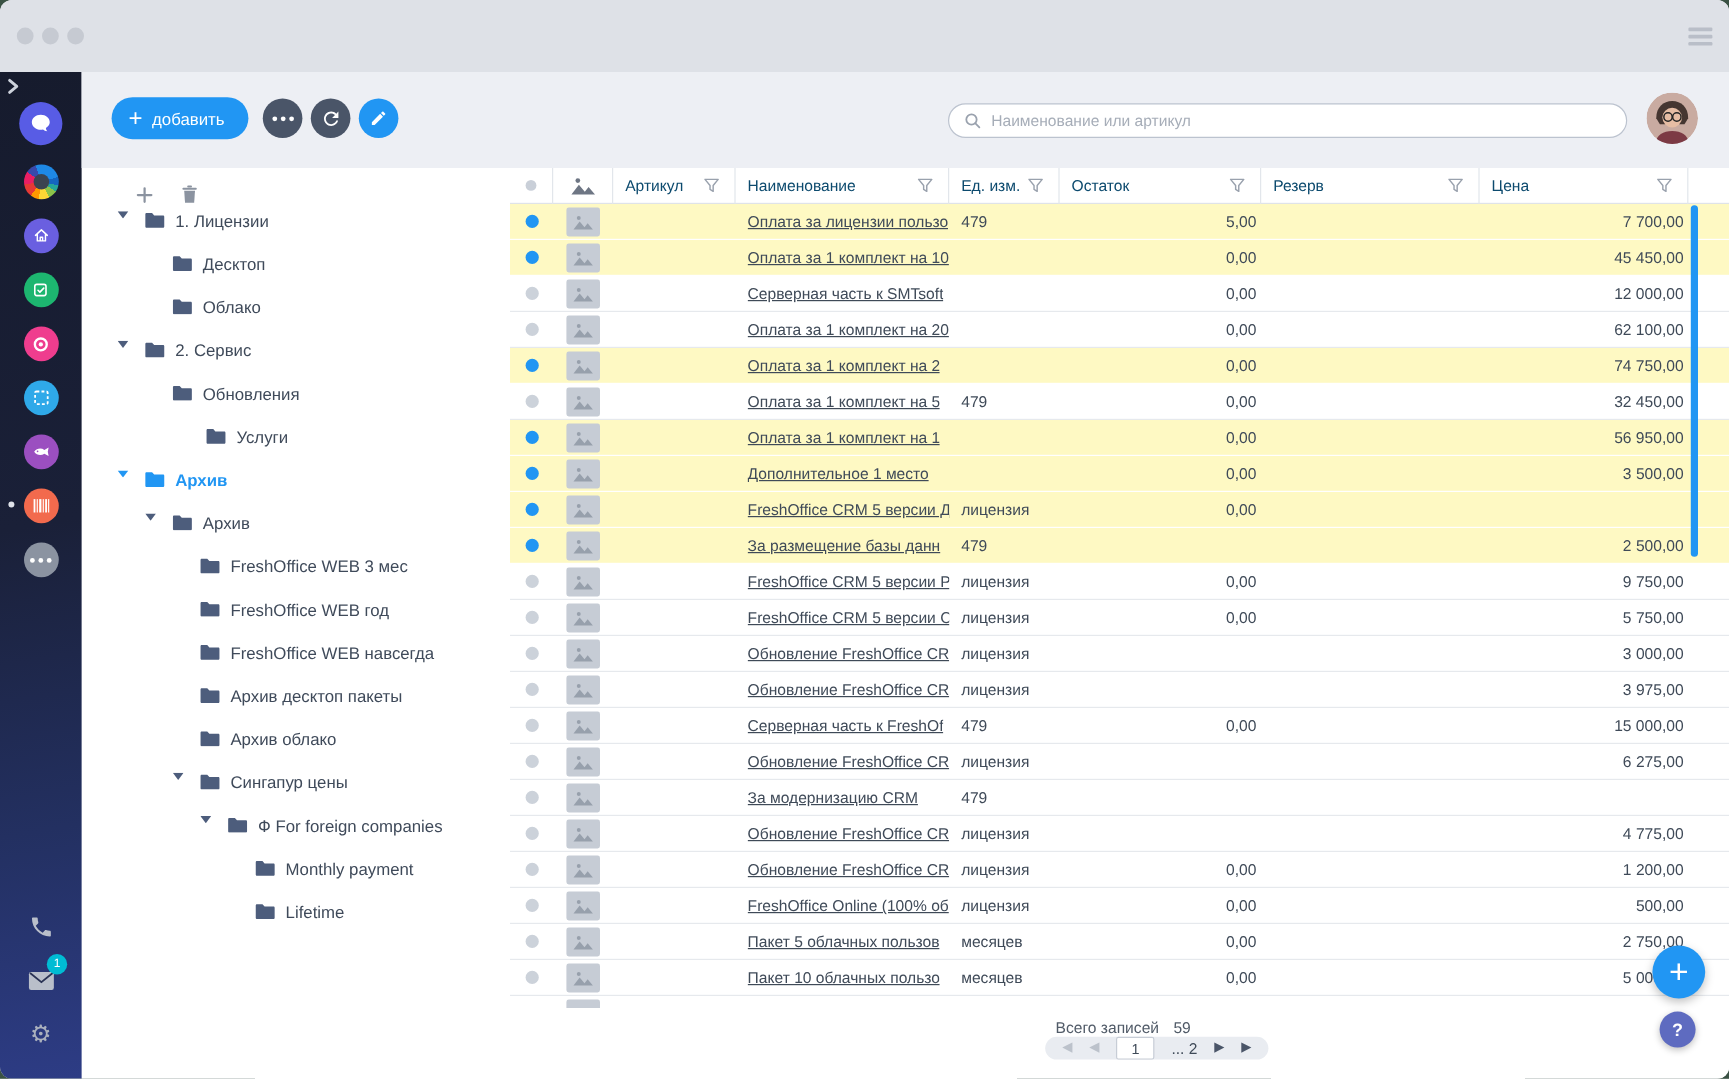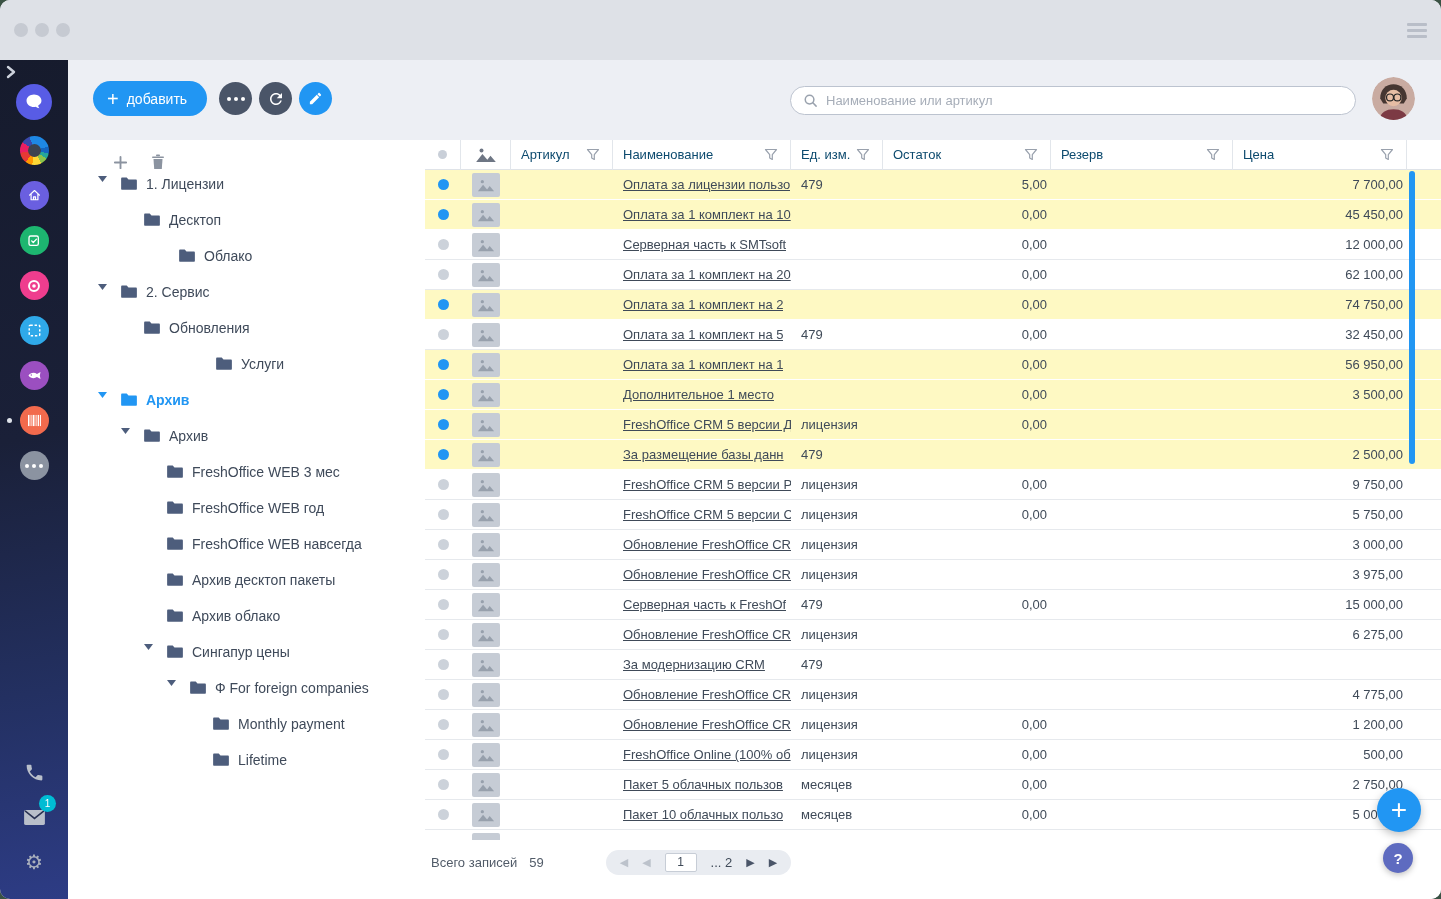--- a/index.html
+++ b/index.html
@@ -87,21 +87,21 @@
   .imgbox { width:28px; height:24px; background:#c6ccd5; border-radius:2px; display:flex; align-items:center; justify-content:center; }
   .name-link { color:#3f4a58; text-decoration:underline; white-space:nowrap; overflow:hidden; max-width:168px; cursor:pointer; }
   .num { justify-content:flex-end; padding-right:4px; padding-left:0; }
 
   .partial-row { height:10px; overflow:hidden; display:flex; }
   .partial-row .pcell { width:50px; margin-left:36px; display:flex; justify-content:center; }
   .partial-row .imgbox { margin-top:3px; }
 
   .vscroll { position:absolute; left:984px; top:31px; width:6px; height:293px; background:#2196f3; border-radius:3px; }
 
-  .table-footer { display:flex; align-items:center; margin-top:9px; height:26px; font-size:13px; color:#515b68; }
+  .table-footer { display:flex; align-items:center; margin-top:9px; height:26px; font-size:13px; color:#515b68;flex-direction:column; }
   .total { padding-left:6px; display:flex; gap:12px; }
   .pager { margin-left:62px; height:25px; background:#e9ecf1; border-radius:13px; display:flex; align-items:center; padding:0 14px; gap:14px; }
   .pg-arrow { font-size:11px; line-height:1; cursor:pointer; }
   .pg-arrow.disabled { color:#bcc2cb; cursor:default; }
   .pg-arrow.on { color:#4a5568; }
   .pg-box { width:32px; height:19px; background:#fff; border:1px solid #c7cdd6; border-radius:2px; display:flex; align-items:center; justify-content:center; font-size:12px; color:#3f4a58; cursor:pointer; }
   .pg-more { font-size:13px; color:#3f4a58; cursor:pointer; }
 
   
   .fab { position:absolute; right:20px; bottom:67px; width:44px; height:44px; border-radius:50%; border:none; color:#fff; font-size:28px; line-height:1; display:flex; align-items:center; justify-content:center; cursor:pointer; box-shadow:0 3px 8px rgba(0,0,0,.25); }
@@ -288,21 +288,21 @@
                   </svg>
     </span>
     <span class="folder">
       <svg width="18" height="14" viewBox="0 0 20 16">
                     <path d="M1 3c0-.7.5-1.2 1.2-1.2h5.2l2 2.2h8.4c.7 0 1.2.5 1.2 1.2v9.4c0 .7-.5 1.2-1.2 1.2H2.2c-.7 0-1.2-.5-1.2-1.2V3z" fill="#4d5d7c"></path>
                   </svg>
     </span>
     <span class="tlabel">Десктоп</span>
   </div>
 
-  <div class="titem" style="padding-left: 53px; margin-left: 35px;">
+  <div class="titem" style="padding-left: 53px;">
     <span class="caret hidden">
       <svg width="9" height="6" viewBox="0 0 9 6">
                     <path d="M0 0h9L4.5 6z" fill="#4d5d7c"></path>
                   </svg>
     </span>
     <span class="folder">
       <svg width="18" height="14" viewBox="0 0 20 16">
                     <path d="M1 3c0-.7.5-1.2 1.2-1.2h5.2l2 2.2h8.4c.7 0 1.2.5 1.2 1.2v9.4c0 .7-.5 1.2-1.2 1.2H2.2c-.7 0-1.2-.5-1.2-1.2V3z" fill="#4d5d7c"></path>
                   </svg>
     </span>
@@ -330,21 +330,21 @@
                   </svg>
     </span>
     <span class="folder">
       <svg width="18" height="14" viewBox="0 0 20 16">
                     <path d="M1 3c0-.7.5-1.2 1.2-1.2h5.2l2 2.2h8.4c.7 0 1.2.5 1.2 1.2v9.4c0 .7-.5 1.2-1.2 1.2H2.2c-.7 0-1.2-.5-1.2-1.2V3z" fill="#4d5d7c"></path>
                   </svg>
     </span>
     <span class="tlabel">Обновления</span>
   </div>
 
-  <div class="titem" style="padding-left: 81px; margin-left: 44px;">
+  <div class="titem" style="padding-left: 81px;">
     <span class="caret hidden">
       <svg width="9" height="6" viewBox="0 0 9 6">
                     <path d="M0 0h9L4.5 6z" fill="#4d5d7c"></path>
                   </svg>
     </span>
     <span class="folder">
       <svg width="18" height="14" viewBox="0 0 20 16">
                     <path d="M1 3c0-.7.5-1.2 1.2-1.2h5.2l2 2.2h8.4c.7 0 1.2.5 1.2 1.2v9.4c0 .7-.5 1.2-1.2 1.2H2.2c-.7 0-1.2-.5-1.2-1.2V3z" fill="#4d5d7c"></path>
                   </svg>
     </span>

